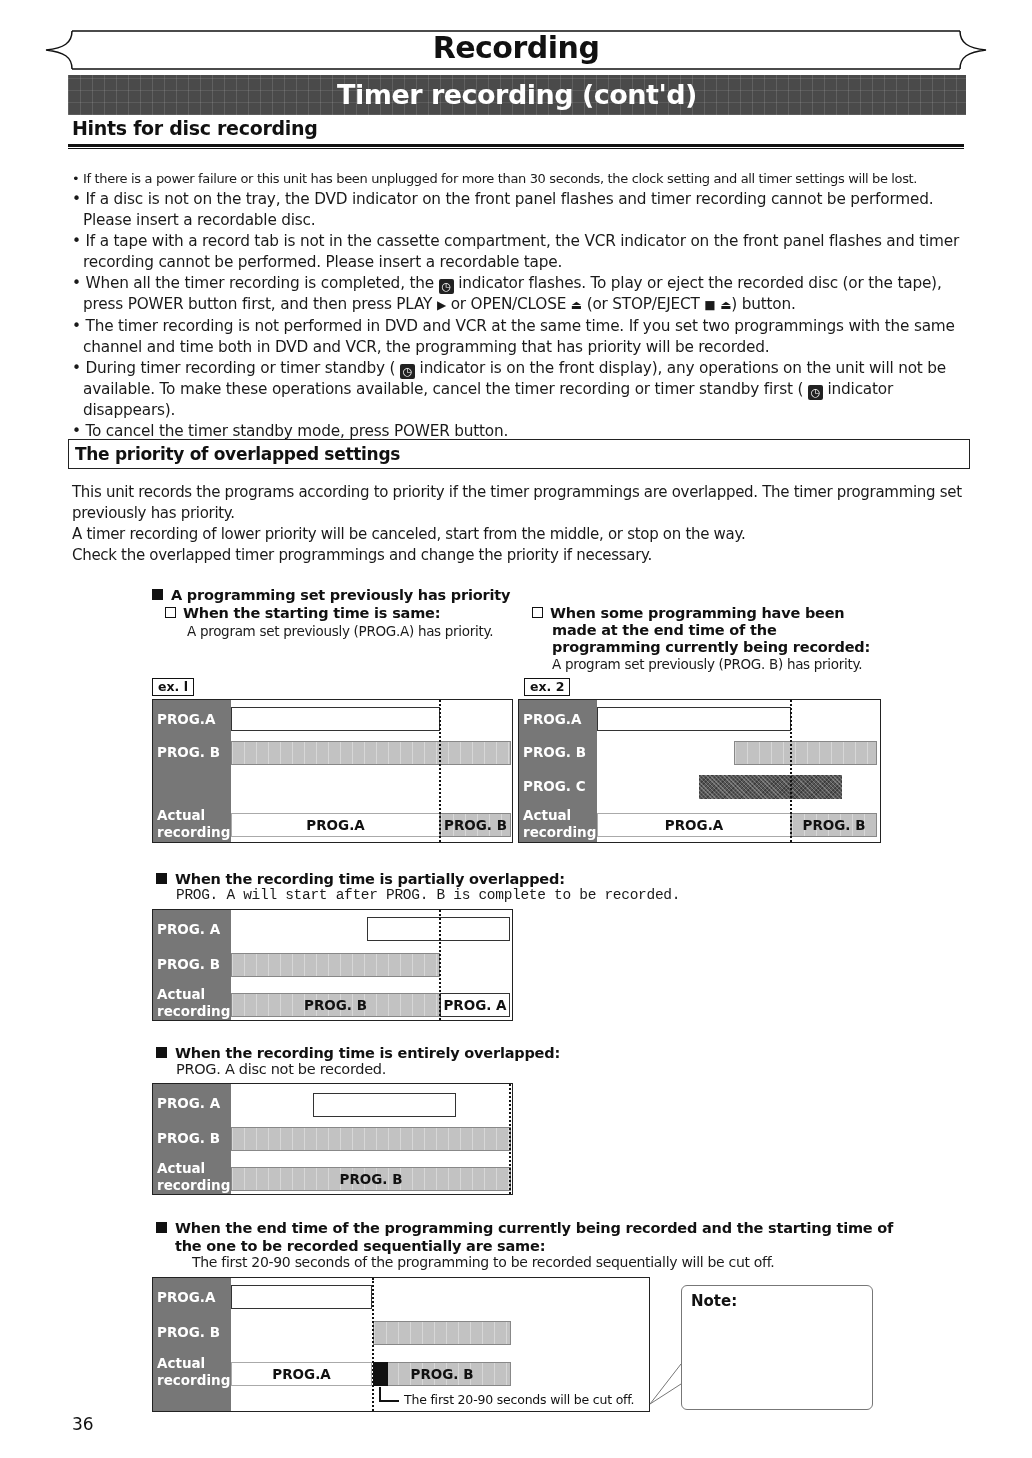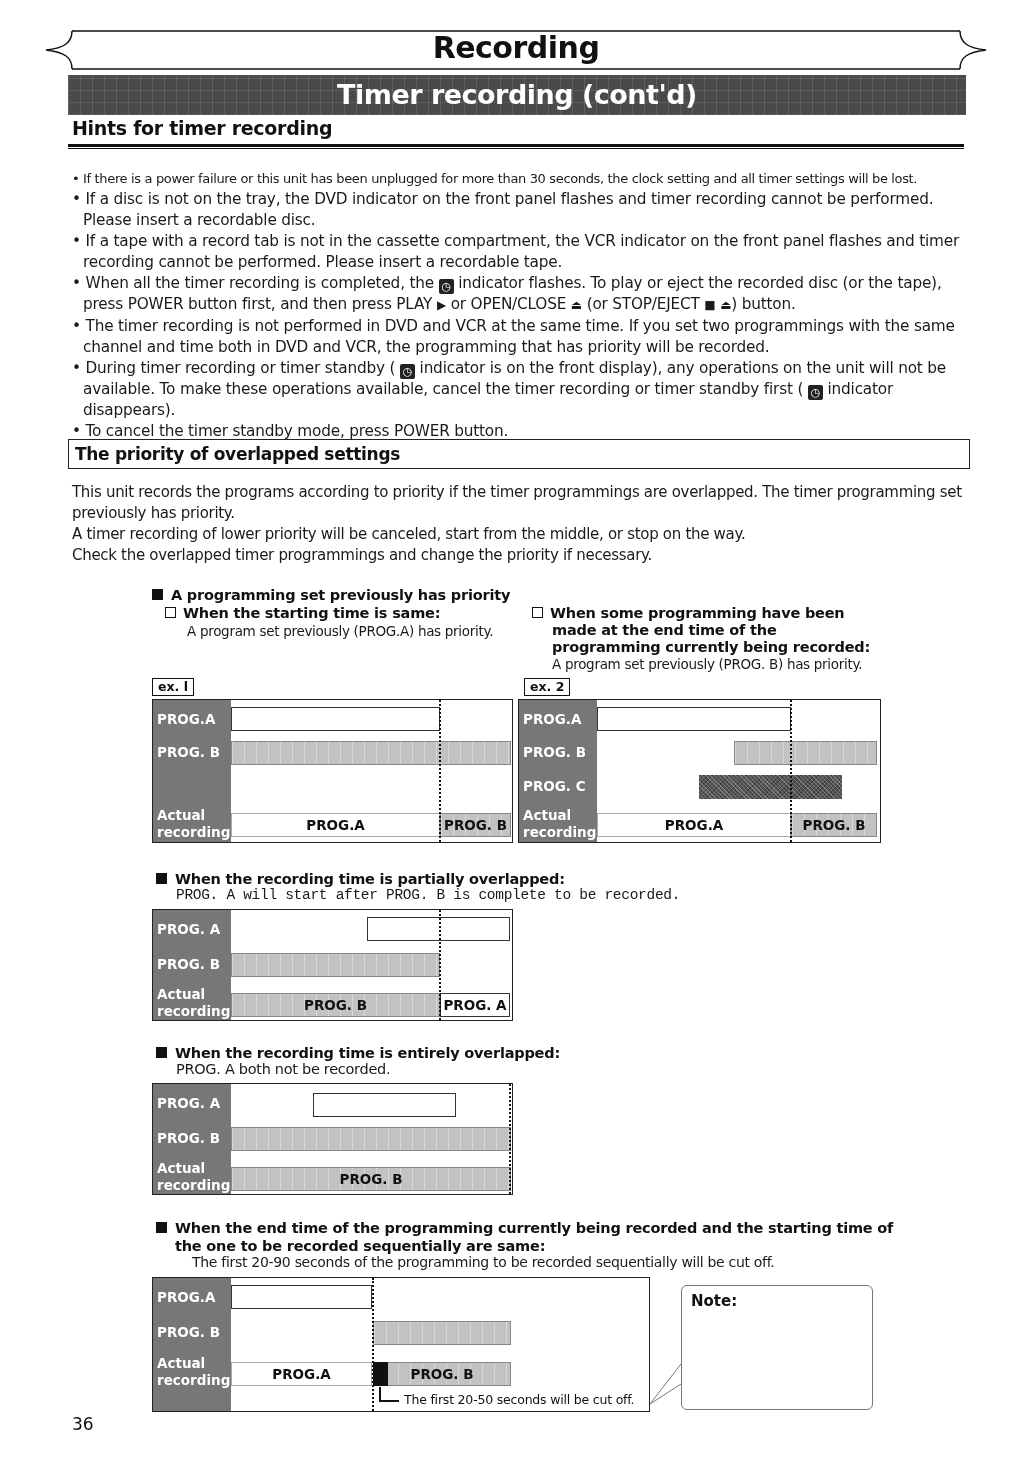--- a/index.html
+++ b/index.html
@@ -70,21 +70,21 @@
     <path d="M30 3 C30 15 22 20 4 22 C22 24 30 29 30 41" stroke="#111" stroke-width="1.5" fill="none"></path>
     <path d="M918 3 C918 15 926 20 944 22 C926 24 918 29 918 41" stroke="#111" stroke-width="1.5" fill="none"></path>
   </svg>
   <div class="title-text">Recording</div>
 </div>
 
 <div class="abs sub-banner">
   <span>Timer recording (cont'd)</span>
 </div>
 
-<div class="abs hints-heading">Hints for timer recording</div>
+<div class="abs hints-heading">Hints for disc recording</div>
 <div class="abs hints-rule"></div>
 
 <ul class="abs bullets">
   <li class="small">If there is a power failure or this unit has been unplugged for more than 30 seconds, the clock setting and all timer settings will be lost.</li>
   <li>If a disc is not on the tray, the DVD indicator on the front panel flashes and timer recording cannot be performed. Please insert a recordable disc.</li>
   <li>If a tape with a record tab is not in the cassette compartment, the VCR indicator on the front panel flashes and timer recording cannot be performed. Please insert a recordable tape.</li>
   <li><span>When all the timer recording is completed, the</span> <span class="ind">◷</span> <span>indicator flashes. To play or eject the recorded disc (or the tape), press POWER button first, and then press PLAY</span> <span class="glyph">▶</span> <span>or OPEN/CLOSE</span> <span class="glyph">⏏</span> <span>(or STOP/EJECT</span> <span class="glyph">■</span> <span class="glyph">⏏</span><span>) button.</span></li>
   <li>The timer recording is not performed in DVD and VCR at the same time. If you set two programmings with the same channel and time both in DVD and VCR, the programming that has priority will be recorded.</li>
   <li><span>During timer recording or timer standby (</span> <span class="ind">◷</span> <span>indicator is on the front display), any operations on the unit will not be available. To make these operations available, cancel the timer recording or timer standby first (</span> <span class="ind">◷</span> <span>indicator disappears).</span></li>
   <li>To cancel the timer standby mode, press POWER button.</li>
@@ -161,21 +161,21 @@
   <div class="bar grey" style="left:78px; top:83px; width:209px;">
       <div class="bl">PROG. B</div>
     </div>
   <div class="bar white" style="left:287px; top:83px; width:70px;">
       <div class="bl">PROG. A</div>
     </div>
   <div class="vline" style="left:286px;"></div>
 </div>
 
 <div class="abs blk-head" style="left:156px; top:1044px;"><span class="sq"></span><span>When the recording time is entirely overlapped:</span></div>
-<div class="abs desc" style="left:176px; top:1061px; font-size:14.5px;">PROG. A both not be recorded.</div>
+<div class="abs desc" style="left:176px; top:1061px; font-size:14.5px;">PROG. A disc not be recorded.</div>
 <div class="diagram" style="left:152px; top:1083px; width:361px; height:112px;">
   <div class="labels-col">
     <div class="lbl" style="top:11px;">PROG. A</div>
     <div class="lbl" style="top:46px;">PROG. B</div>
     <div class="lbl" style="top:76px;">Actual</div>
     <div class="lbl" style="top:93px;">recording</div>
   </div>
   <div class="bar white" style="left:160px; top:9px; width:143px;"></div>
   <div class="bar grey" style="left:78px; top:43px; width:280px;"></div>
   <div class="bar grey" style="left:78px; top:83px; width:280px;">
@@ -197,21 +197,21 @@
   <div class="bar grey" style="left:220px; top:43px; width:138px;"></div>
   <div class="bar white" style="left:78px; top:84px; width:141px; border-color:#aaa;">
       <div class="bl">PROG.A</div>
     </div>
   <div class="bar grey" style="left:220px; top:84px; width:138px;">
       <div class="bl">PROG. B</div>
     </div>
   <div class="bar black" style="left:220px; top:84px; width:15px;"></div>
   <div class="vline" style="left:219px;"></div>
   <div class="cut-bracket" style="left:226px; top:109px; width:20px; height:15px;"></div>
-  <div class="cut-note" style="left:251px; top:114px;">The first 20-50 seconds will be cut off.</div>
+  <div class="cut-note" style="left:251px; top:114px;">The first 20-90 seconds will be cut off.</div>
 </div>
 
 <svg class="abs" style="left:648px; top:1360px;" width="40" height="50">
   <path d="M33 4 L2 44 L33 24" stroke="#777" stroke-width="1" fill="none"></path>
 </svg>
 <div class="abs note-box">
   <div class="note-title">Note:</div>
 </div>
 
 <div class="abs page-num">36</div>

